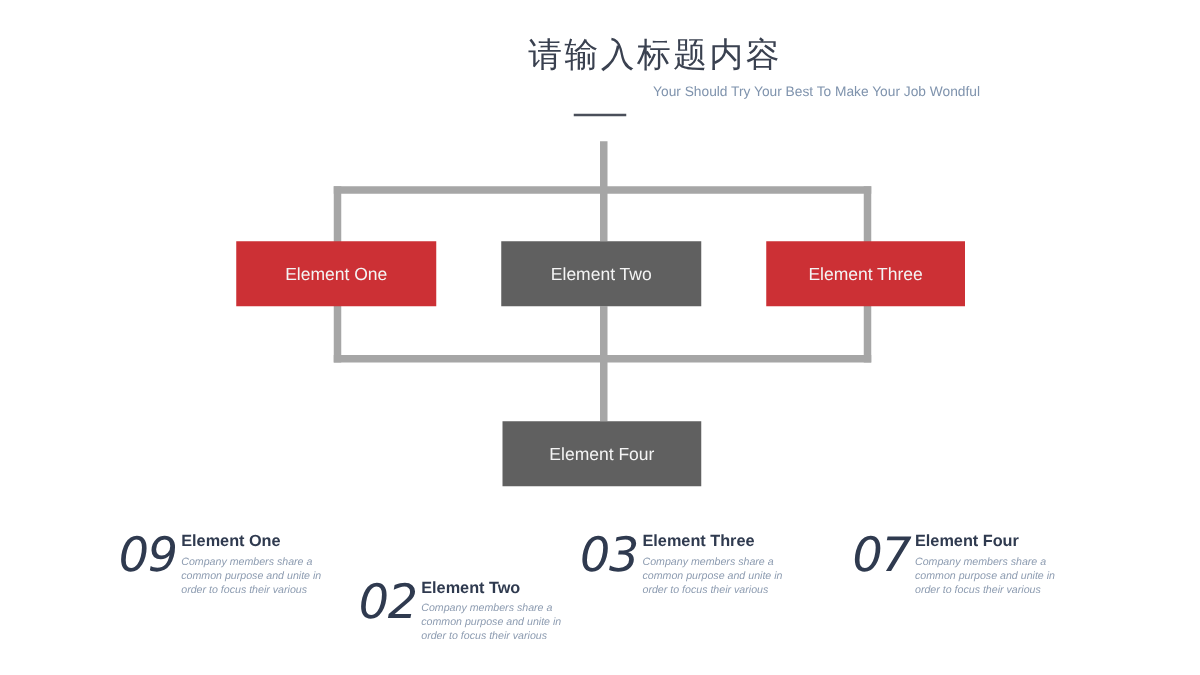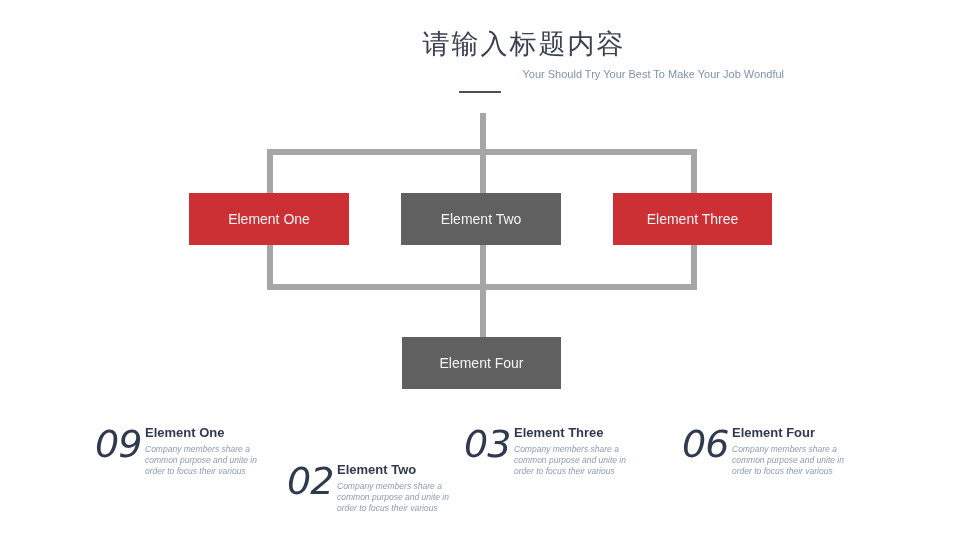--- a/index.html
+++ b/index.html
@@ -67,16 +67,16 @@
   <div class="num">02</div>
   <div class="itemtitle">Element Two</div>
   <div class="itemdesc">Company members share a common purpose and unite in order to focus their various</div>
 </div>
 <div class="item" style="left:464px;">
   <div class="num">03</div>
   <div class="itemtitle">Element Three</div>
   <div class="itemdesc">Company members share a common purpose and unite in order to focus their various</div>
 </div>
 <div class="item" style="left:682px;">
-  <div class="num">06</div>
+  <div class="num">07</div>
   <div class="itemtitle">Element Four</div>
   <div class="itemdesc">Company members share a common purpose and unite in order to focus their various</div>
 </div>
 
 </body></html>

